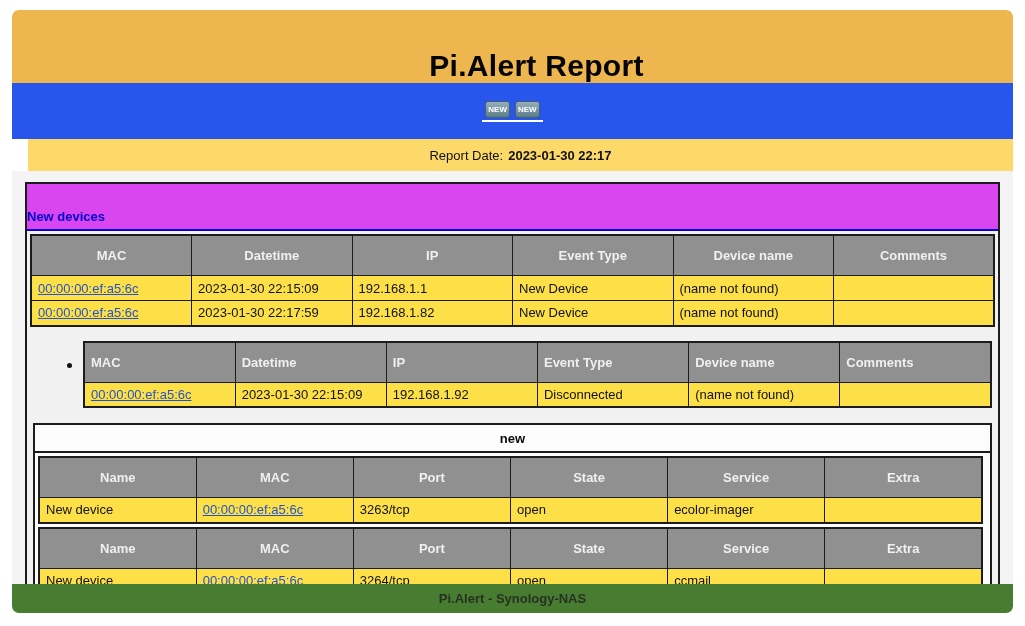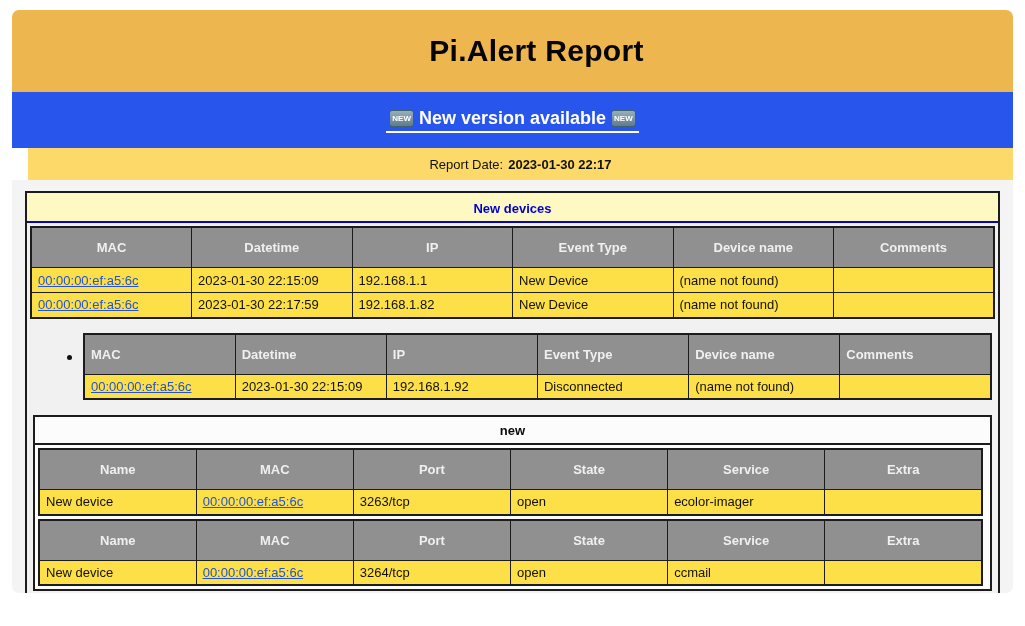--- a/index.html
+++ b/index.html
@@ -7,22 +7,22 @@
   body {
     width: 1025px; height: 626px; background: #ffffff;
     font-family: "Liberation Sans", sans-serif;
   }
   .card {
     margin: 10px 12px 0 12px; width: 1001px;
     border-radius: 7px; overflow: hidden;
   }
   
   .hdr {
-    height: 82px; background: #eeb64e;
-    display: flex; align-items: center; justify-content: center; padding-left: 48px;
+    height: 73px; background: #eeb64e;
+    display: flex; align-items: flex-end; justify-content: center; padding-left: 48px;
   }
   .hdr h1 { font-size: 30px; font-weight: bold; color: #050505; letter-spacing: .3px; }
   .banner {
     height: 56px; background: #2855eb;
     display: flex; align-items: center; justify-content: center;
   }
   .banner a {
     display: inline-flex; align-items: center; gap: 5px;
     color: #ffffff; font-size: 18px; font-weight: bold;
     text-decoration: none; border-bottom: 2px solid #ffffff;
@@ -37,22 +37,22 @@
   .datebar {
     height: 32px; background: #fdd96a;
     display: flex; align-items: center; justify-content: center;
     font-size: 13px; color: #111111; gap: 5px; margin-left: 16px;
   }
   .datebar b { font-weight: bold; }
   
   .report-body { height: 413px; background: #f4f4f4; padding: 11px 13px 0 13px; overflow: hidden; }
   .sections { border: 2px solid #1c1c1c; background: #f1f1f1; }
   .sec-hdr {
-    background: #fef9c3; border-bottom: 2px solid #0404cc;
-    text-align: center; padding: 6px 0 4px 0;
+    background: #d946ef; border-bottom: 2px solid #0404cc;
+    text-align: left; padding: 23px 0 4px 0;
   }
   .sec-hdr.topline { border-top: 2px solid #1c1c1c; }
   .sec-title { color: #0000cd; font-weight: bold; font-size: 13px; }
   table.data {
     width: calc(100% - 6px); margin: 3px;
     border-collapse: collapse; table-layout: fixed;
     font-size: 13px;
   }
   table.data th, table.data td { border: 1px solid #1c1c1c; }
   table.data { border: 2px solid #1c1c1c; }
@@ -93,21 +93,20 @@
 
 <div class="card">
 
   <div class="hdr">
     <h1>Pi.Alert Report</h1>
   </div>
 
   <div class="banner">
     <a>
       <span class="badge">NEW</span>
-      <span>New version available</span>
       <span class="badge">NEW</span>
     </a>
   </div>
 
   <div class="datebar">
     <span>Report Date:</span>
     <b>2023-01-30 22:17</b>
   </div>
 
   <div class="report-body">
@@ -225,14 +224,17 @@
               </tr>
             </tbody>
           </table>
 
         </div>
       </div>
 
     </div>
   </div>
 
+  <div class="footer">
+    <span>Pi.Alert - Synology-NAS</span>
+  </div>
 
 </div>
 
 </body></html>

